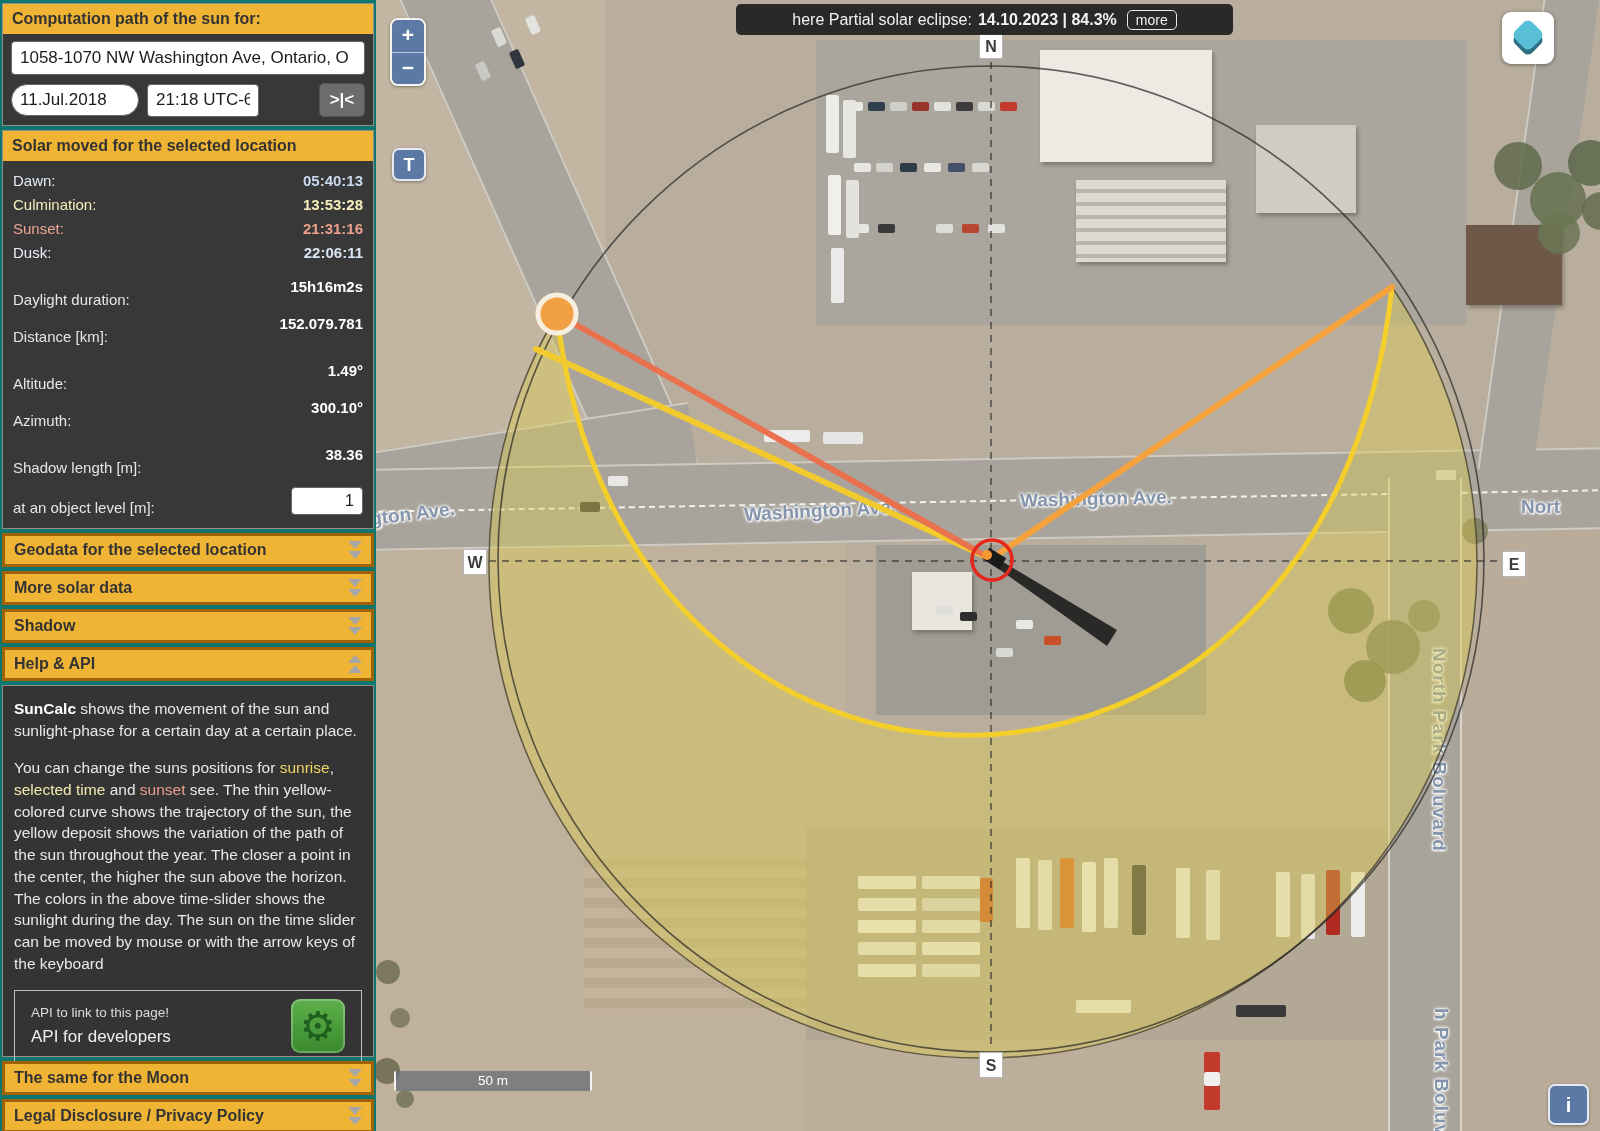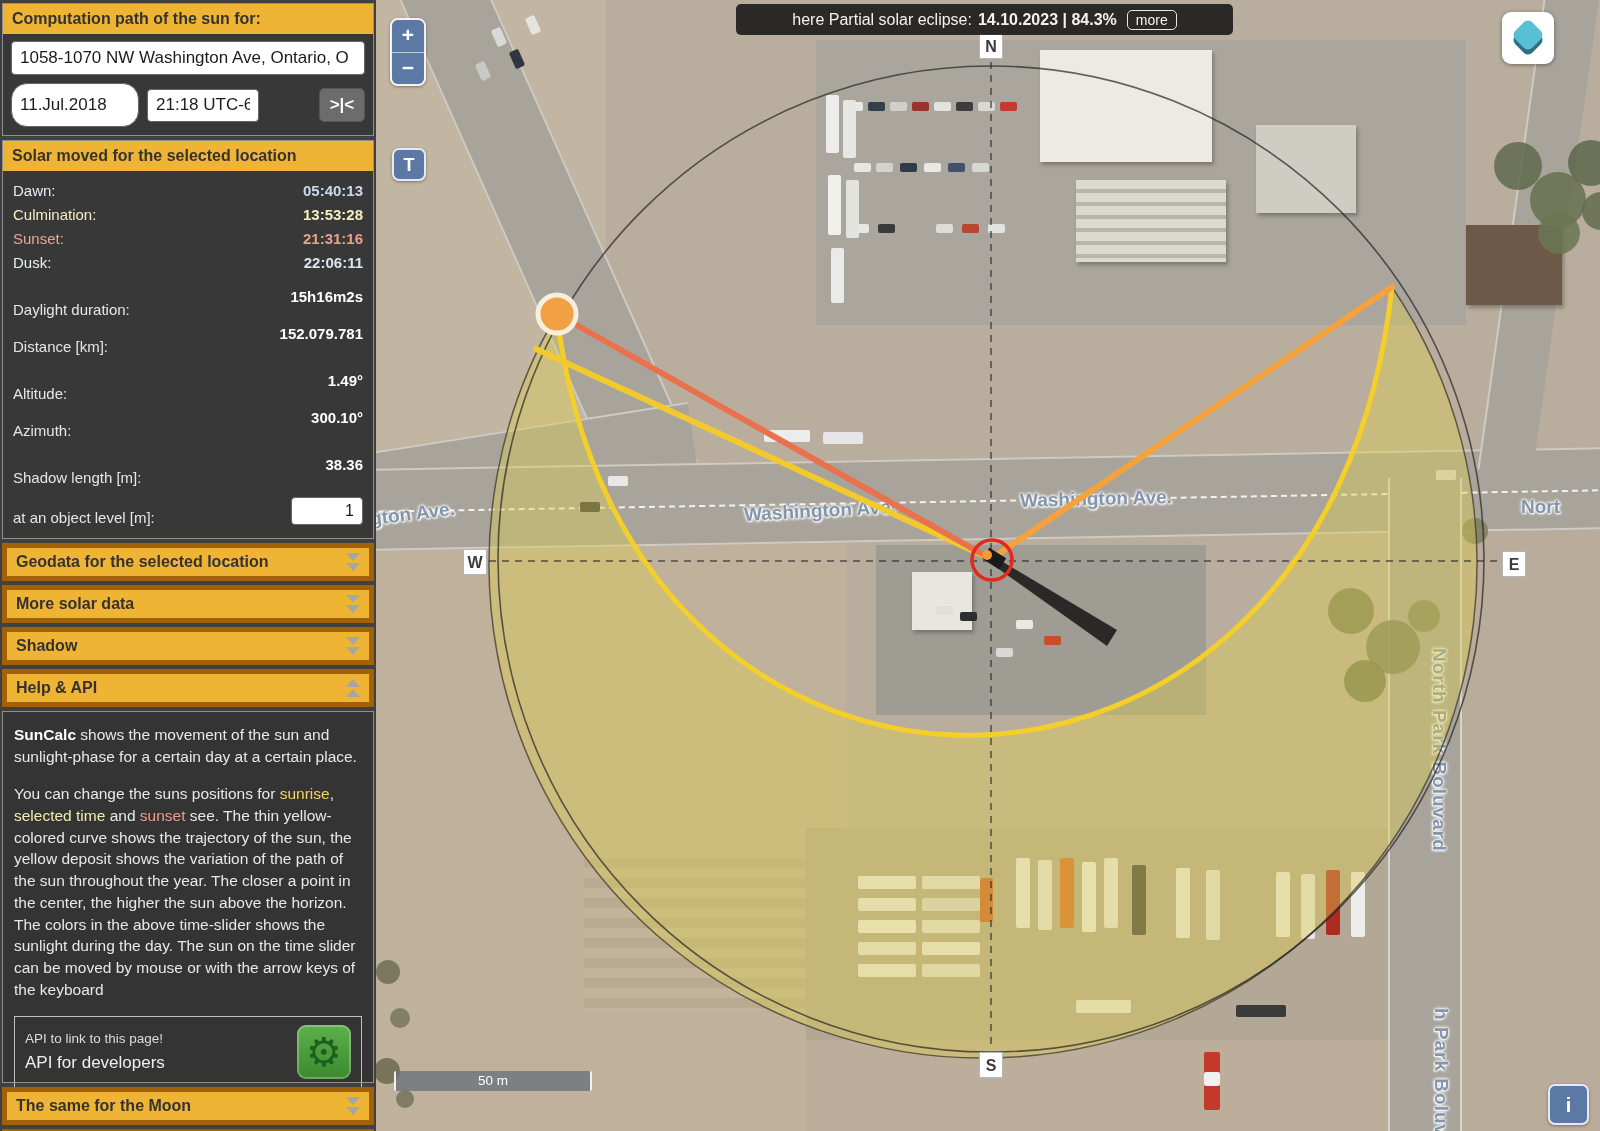--- a/index.html
+++ b/index.html
@@ -1,56 +1,56 @@
 <!DOCTYPE html>
 <html><head>
 <meta charset="utf-8">
 <style>
   * { box-sizing: border-box; margin: 0; padding: 0; }
   html,body { width:1600px; height:1131px; overflow:hidden; }
   body { position:relative; font-family:"Liberation Sans",sans-serif; background:#262626; }
 
   
-  #sidebar { position:absolute; left:0; top:0; width:376px; height:1131px; background:#404040; z-index:30; }
+  #sidebar { position:absolute; left:0; top:0; width:376px; height:1131px; background:#0f766e; z-index:30; }
   .panel { margin:3px 2px 4px; border:1px solid #8f8f8f; }
   .ph { background:#f0b434; color:#333; font-weight:bold; font-size:16px; padding:6px 9px; }
   .pbody { background:#383838; }
   .inp { background:#fff; border:1px solid #666; border-radius:4px; font-size:17px; color:#1c1c1c;
          padding:4px 8px; font-family:inherit; }
   #addr-row { padding:7px 8px 3px; }
   #addr-input { width:100%; height:34px; white-space:nowrap; overflow:hidden; }
   #dt-row { display:flex; align-items:center; padding:5px 8px 8px; gap:8px; }
-  #date-input { width:128px; height:44px;border-radius:16px; }
+  #date-input { width:128px; height:32px;border-radius:16px; }
   #time-input { width:112px; height:33px; }
   #swap-btn { margin-left:auto; width:46px; height:34px; background:#6c6c6c; border:1px solid #555;
               border-radius:5px; color:#fff; font-weight:bold; font-size:17px; cursor:pointer; }
   .srow { display:flex; justify-content:space-between; padding:1px 10px; font-size:15px; line-height:22px; }
   .srow .v { font-weight:bold; }
   .gap-top { margin-top:10px; }
   .c-dawn   { color:#e3ebf6; } .c-dawn-v   { color:#c9daee; }
   .c-rise   { color:#f1d977; } .c-rise-v   { color:#f3da7f; }
   .c-culm   { color:#f5eebe; } .c-culm-v   { color:#f7efbd; }
   .c-set    { color:#eca493; } .c-set-v    { color:#eb9f8d;text-align:center; }
   .c-dusk   { color:#e9eef7; } .c-dusk-v   { color:#d9e5f3; }
   .c-wh     { color:#e6e6e6;margin-top:13px; } .c-wh-v     { color:#ffffff; }
   #objlevel-row { display:flex; justify-content:space-between; align-items:center; padding:6px 10px 10px; font-size:15px; }
   #objlevel-input { width:72px; height:28px; text-align:right; font-size:16px; }
   .acc { display:flex; align-items:center; justify-content:space-between; background:#f0b434;
-         border:5px solid #a16207; margin:0 2px 4px; padding:5px 9px; min-height:31px;
+         border:3px solid #a16207; margin:0 2px 4px; padding:5px 9px; min-height:31px;
          font-weight:bold; font-size:16px; color:#333; cursor:pointer; }
   .chev { display:flex; flex-direction:column; gap:2px; }
   .chev i { display:block; width:0; height:0; border-left:7px solid transparent; border-right:7px solid transparent;
             border-top:8px solid #a6a6a6; }
   .chev.up i { border-top:none; border-bottom:8px solid #a6a6a6; }
   #help-body { background:#343434; border:1px solid #8f8f8f; margin:0 2px 4px; padding:12px 11px 10px;
                color:#e8e8e8; font-size:15.5px; line-height:1.4; height:372px; }
   #help-body p + p { margin-top:16px; }
   #help-body b { color:#fff; }
   .hl-rise { color:#f1d463; } .hl-sel { color:#f3ecae; } .hl-set { color:#eb9f8d; }
-  #api-box { display:flex; align-items:center; border:1px solid #c0c0c0; margin-top:16px; padding:8px 10px; }
+  #api-box { display:flex; align-items:center; border:1px solid #c0c0c0; margin-top:16px; padding:8px 16px; }
   #api-lines { flex:1; }
   #api-line1 { font-size:13.5px; color:#ddd; cursor:pointer; }
   #api-line2 { font-size:17px; color:#eee; margin-top:2px; cursor:pointer; }
   #gear-btn { width:54px; height:54px; border-radius:9px; background:linear-gradient(#5cb04a,#3a8a2e);
               display:flex; align-items:center; justify-content:center; cursor:pointer;
               box-shadow:inset 0 0 0 2px rgba(255,255,255,.25); }
   #gear-btn span { font-family:"DejaVu Sans",sans-serif; font-size:40px; color:#1e5f1e; line-height:1; }
   
   #ad { position:relative; margin:0 2px; height:44px; background:#d9d0c0; overflow:hidden; border-top:1px solid #aaa; }
   #ad-brand { position:absolute; left:18px; top:12px; font-size:30px; font-weight:bold; letter-spacing:.5px; }

